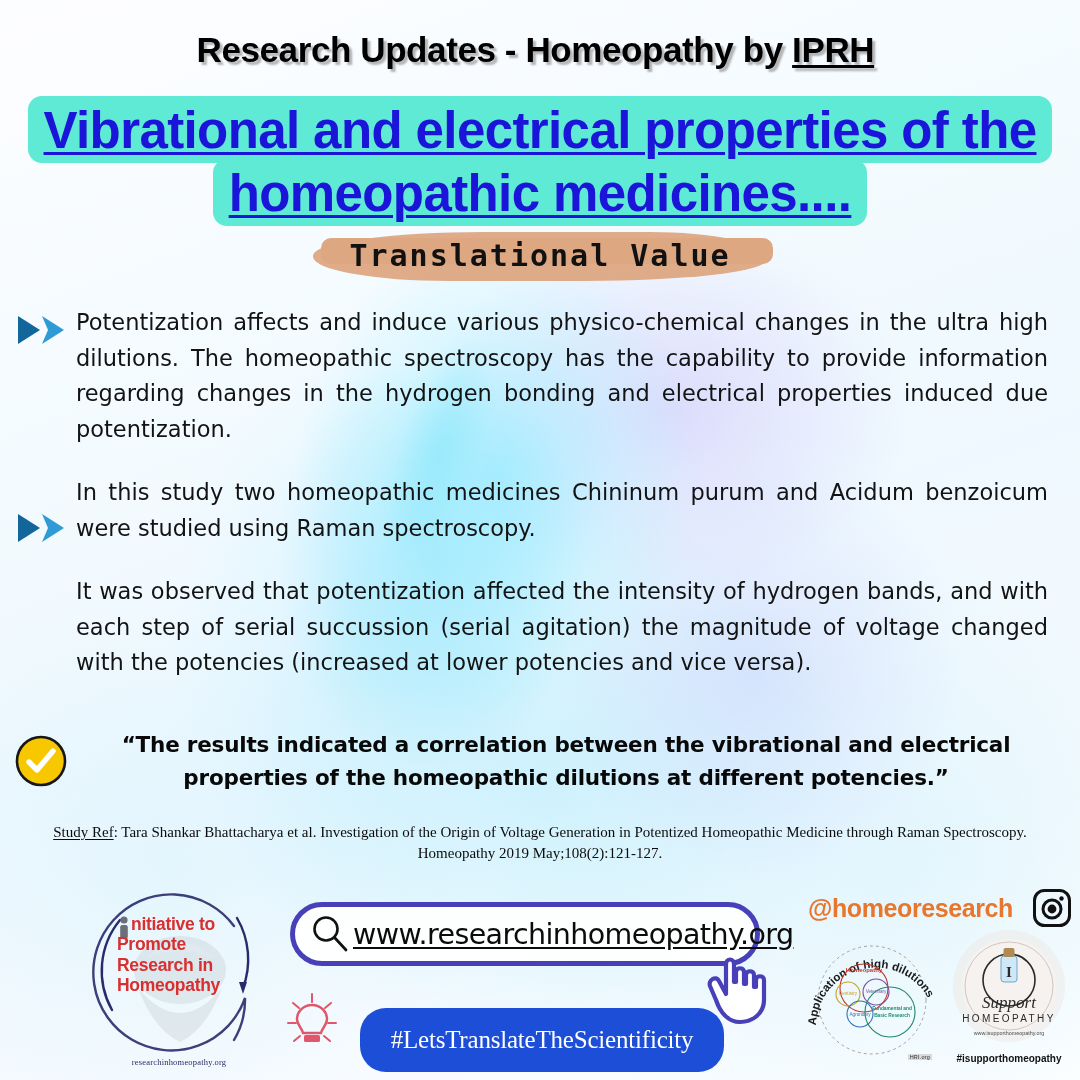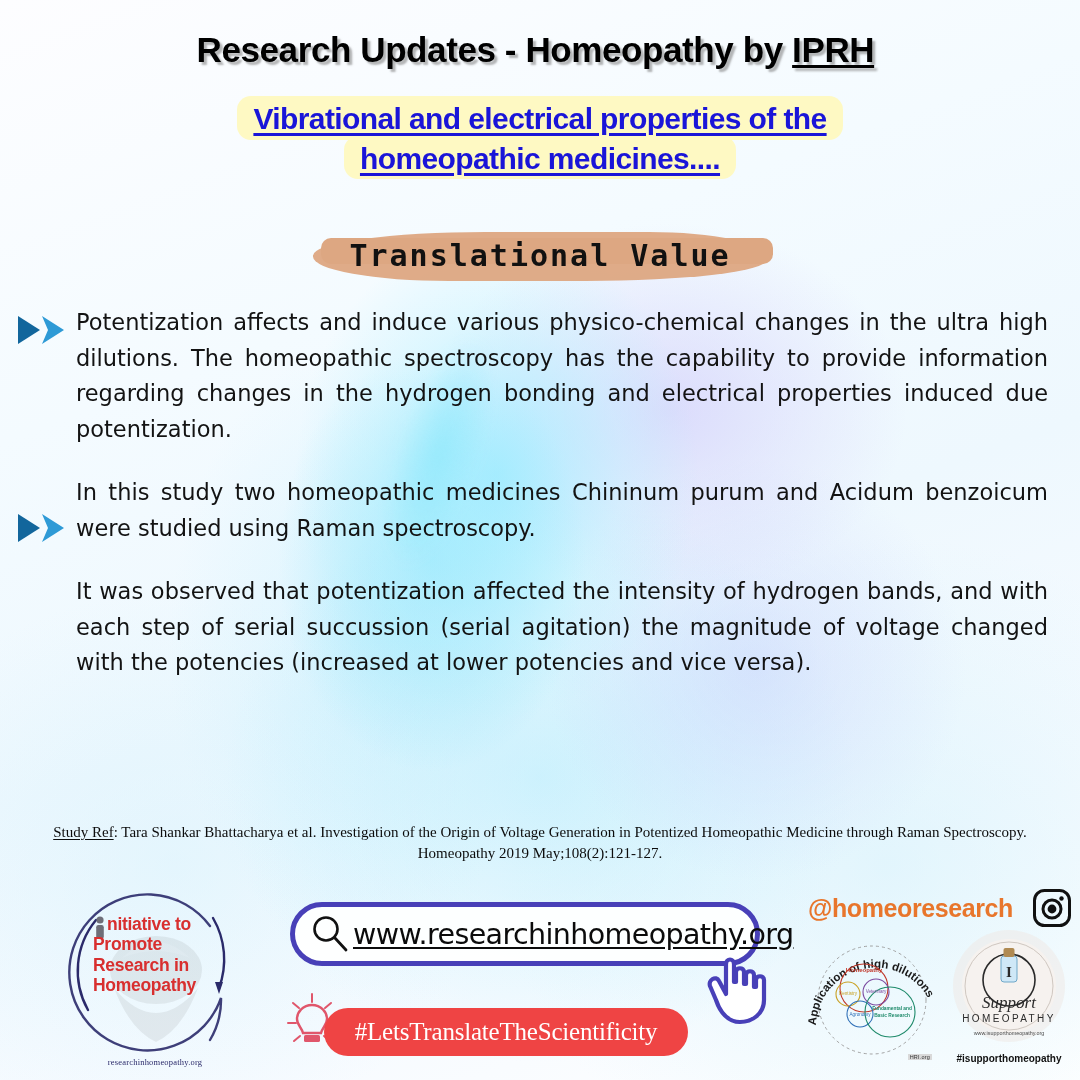--- a/index.html
+++ b/index.html
@@ -52,25 +52,25 @@
   .header .iprh { text-decoration: underline; text-underline-offset: 3px; }
 
   
   .title-wrap {
     position: absolute; top: 96px; left: 0; right: 0;
     text-align: center;
     line-height: 1.12;
   }
   .title-line {
     display: inline-block;
-    background: #fef9c3;
+    background: #5eead4;
     border-radius: 14px;
     padding: 6px 16px 4px;
     color: #1a15d8;
-    font-size: 30px;
+    font-size: 51px;
     font-weight: 800;
     letter-spacing: -0.6px;
     text-decoration: underline;
     text-decoration-thickness: 3px;
     text-underline-offset: 4px;
   }
   .title-line.l2 { margin-top: -4px; text-align: center; }
 
   
   .tv-wrap {
@@ -157,21 +157,21 @@
     font-size: 15px;
     line-height: 1.42;
     color: #0c0c0c;
   }
   .ref .lbl { text-decoration: underline; text-underline-offset: 2px; }
 
   
   .footer { position: absolute; left: 0; top: 880px; width: 1080px; height: 200px; }
 
   
-  .logo-iprh { position: absolute; left: 60px; top: 10px; width: 190px; height: 185px; }
+  .logo-iprh { position: absolute; left: 84px; top: 10px; width: 190px; height: 185px; }
   .logo-iprh .ring { position:absolute; inset:0; }
   .logo-iprh .ghost {
     position:absolute; left: 36px; top: 28px; width: 120px; height: 130px;
     opacity: 0.11;
   }
   .logo-iprh .ltext {
     position: absolute; left: 33px; top: 24px; width: 136px;
     color: #d82f2f; font-weight: 800; font-size: 17.5px; line-height: 1.16;
     text-align: left; letter-spacing: -0.3px;
   }
@@ -204,23 +204,23 @@
     margin-left: 2px;
     font-family: "DejaVu Sans", sans-serif;
   }
   .cursor-hand { position: absolute; left: 700px; top: 62px; width: 86px; height: 86px; }
 
   
   .bulb { position: absolute; left: 285px; top: 112px; width: 54px; height: 56px; }
 
   
   .hashpill {
-    position: absolute; left: 324px; top: 1008px - 880px;
-    width: 364px; height: 48px;
-    background: #ef4444;
+    position: absolute; left: 360px; top: 1008px - 880px;
+    width: 364px; height: 64px;
+    background: #1d4ed8;
     border-radius: 26px;
     display: flex; align-items: center; justify-content: center;
   }
   .hashpill span {
     color: #fff;
     font-family: "Liberation Serif", serif;
     font-size: 25px;
     letter-spacing: -0.2px;
   }
 
@@ -287,20 +287,29 @@
       </span>
       <span>In this study two homeopathic medicines Chininum purum and Acidum benzoicum were studied using Raman spectroscopy.</span>
     </div>
 
     <div class="para p3">
       <span>It was observed that potentization affected the intensity of hydrogen bands, and with each step of serial succussion (serial agitation) the magnitude of voltage changed with the potencies (increased at lower potencies and vice versa).</span>
     </div>
 
   </div>
 
+  <div class="quote-row">
+    <span class="check-badge">
+      <svg viewBox="0 0 54 54" width="54" height="54" aria-hidden="true">
+        <circle cx="27" cy="27" r="24" fill="#f7c800" stroke="#171717" stroke-width="2.6"></circle>
+        <path d="M15 28 L23 36 L39 17" fill="none" stroke="#ffffff" stroke-width="5.4" stroke-linecap="round" stroke-linejoin="round"></path>
+      </svg>
+    </span>
+    <div class="quote">“The results indicated a correlation between the vibrational and electrical properties of the homeopathic dilutions at different potencies.”</div>
+  </div>
 
   <div class="ref">
     <span class="lbl">Study Ref</span><span>: Tara Shankar Bhattacharya et al. Investigation of the Origin of Voltage Generation in Potentized Homeopathic Medicine through Raman Spectroscopy. Homeopathy 2019 May;108(2):121-127.</span>
   </div>
 
   <div class="footer">
 
     <div class="logo-iprh">
       <svg class="ring" viewBox="0 0 190 185" aria-hidden="true">
         <path d="M150 36 A78 78 0 1 0 161 108 A78 78 0 0 1 150 150" fill="none" stroke="#2a2a6a" stroke-width="2.4" stroke-linecap="round" opacity="0.9"></path>

